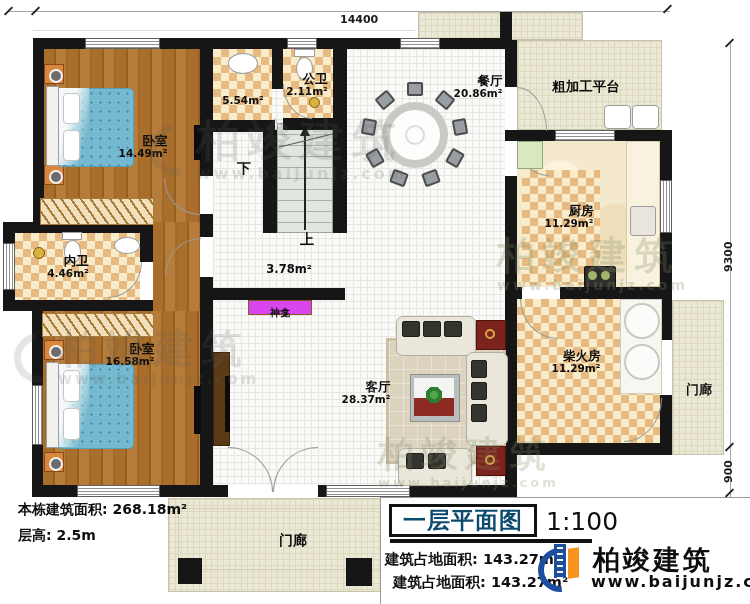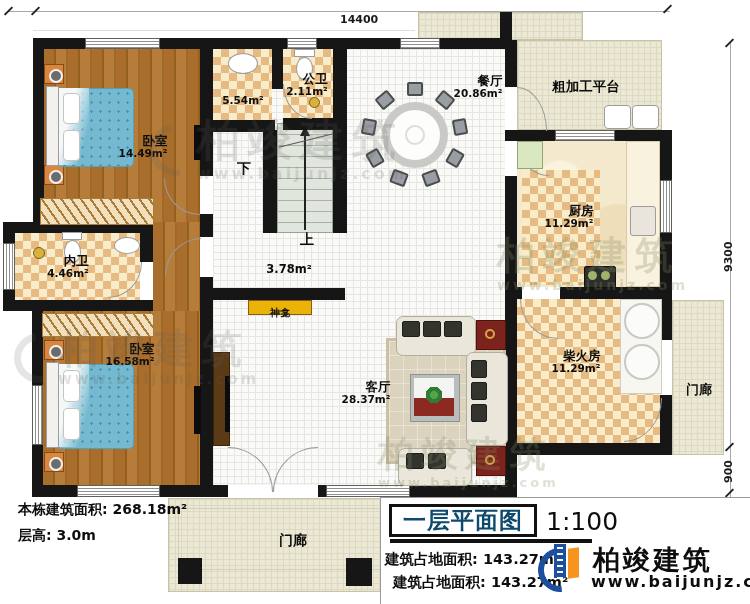--- a/index.html
+++ b/index.html
@@ -219,21 +219,21 @@
   <div style="position:absolute;left:485px;top:329px;width:10px;height:10px;border:2px solid #d9a843;border-radius:50%;box-sizing:border-box"></div>
   <div style="position:absolute;left:476px;top:446px;width:28px;height:28px;background:#7c231d;border:1px solid #50120d"></div>
   <div style="position:absolute;left:485px;top:455px;width:10px;height:10px;border:2px solid #d9a843;border-radius:50%;box-sizing:border-box"></div>
   <div style="position:absolute;left:410px;top:374px;width:48px;height:46px;background:#b9bdbb;border:1px solid #8f938f"></div>
   <div style="position:absolute;left:414px;top:378px;width:40px;height:20px;background:#f4f4f2"></div>
   <div style="position:absolute;left:414px;top:398px;width:40px;height:18px;background:#8c2a22"></div>
   <div style="position:absolute;left:424px;top:385px;width:20px;height:20px;background:radial-gradient(circle,#57a34a 0 30%,#2e7d32 30% 60%,transparent 60%)"></div>
   <div style="position:absolute;left:213px;top:352px;width:15px;height:92px;background:#5b3a16;border:1px solid #3a230c"></div>
   <div style="position:absolute;left:225px;top:376px;width:5px;height:56px;background:#0c0c0c"></div>
 
-  <div style="position:absolute;left:248px;top:300px;width:64px;height:15px;background:#eab308;border:1px solid #8a5a1f;box-sizing:border-box;text-align:center">
+  <div style="position:absolute;left:248px;top:300px;width:64px;height:15px;background:#d946ef;border:1px solid #8a5a1f;box-sizing:border-box;text-align:center">
     <span style="font-size:10px;font-weight:bold;color:#101010;line-height:14px">神龛</span>
   </div>
 
   <div class="lbl" style="left:143px;top:134px">
     <span class="nm">卧室</span>
     <span class="ar">14.49m²</span>
   </div>
   <div class="lbl" style="left:243px;top:95px">
     <span class="ar">5.54m²</span>
   </div>
@@ -302,21 +302,21 @@
     <span class="big" style="font-size:36px">柏竣建筑</span>
     <span class="url" style="font-size:13px">www.baijunjz.com</span>
   </div>
 
   <div style="position:absolute;left:18px;top:501px;font-size:14px;font-weight:bold;color:#0d0d0d;white-space:nowrap">
     <span>本栋建筑面积:</span>
     <span>268.18m²</span>
   </div>
   <div style="position:absolute;left:18px;top:527px;font-size:14px;font-weight:bold;color:#0d0d0d;white-space:nowrap">
     <span>层高:</span>
-    <span>3.0m</span>
+    <span>2.5m</span>
   </div>
 
   <div class="tbox" style="left:380px;top:497px;width:370px;height:107px;border-top:1px solid #9a9a9a;border-left:1px solid #9a9a9a;box-sizing:border-box">
     <div style="position:absolute;left:8px;top:6px;width:148px;height:33px;border:3px solid #111;box-sizing:border-box;text-align:center">
       <span style="font-size:23px;font-weight:bold;color:#0c4a6e;line-height:27px;letter-spacing:1px">一层平面图</span>
     </div>
     <div style="position:absolute;left:165px;top:9px;font-size:25px;color:#0d0d0d">
       <span>1:100</span>
     </div>
     <div style="position:absolute;left:9px;top:41px;width:202px;height:4px;background:#111"></div>

